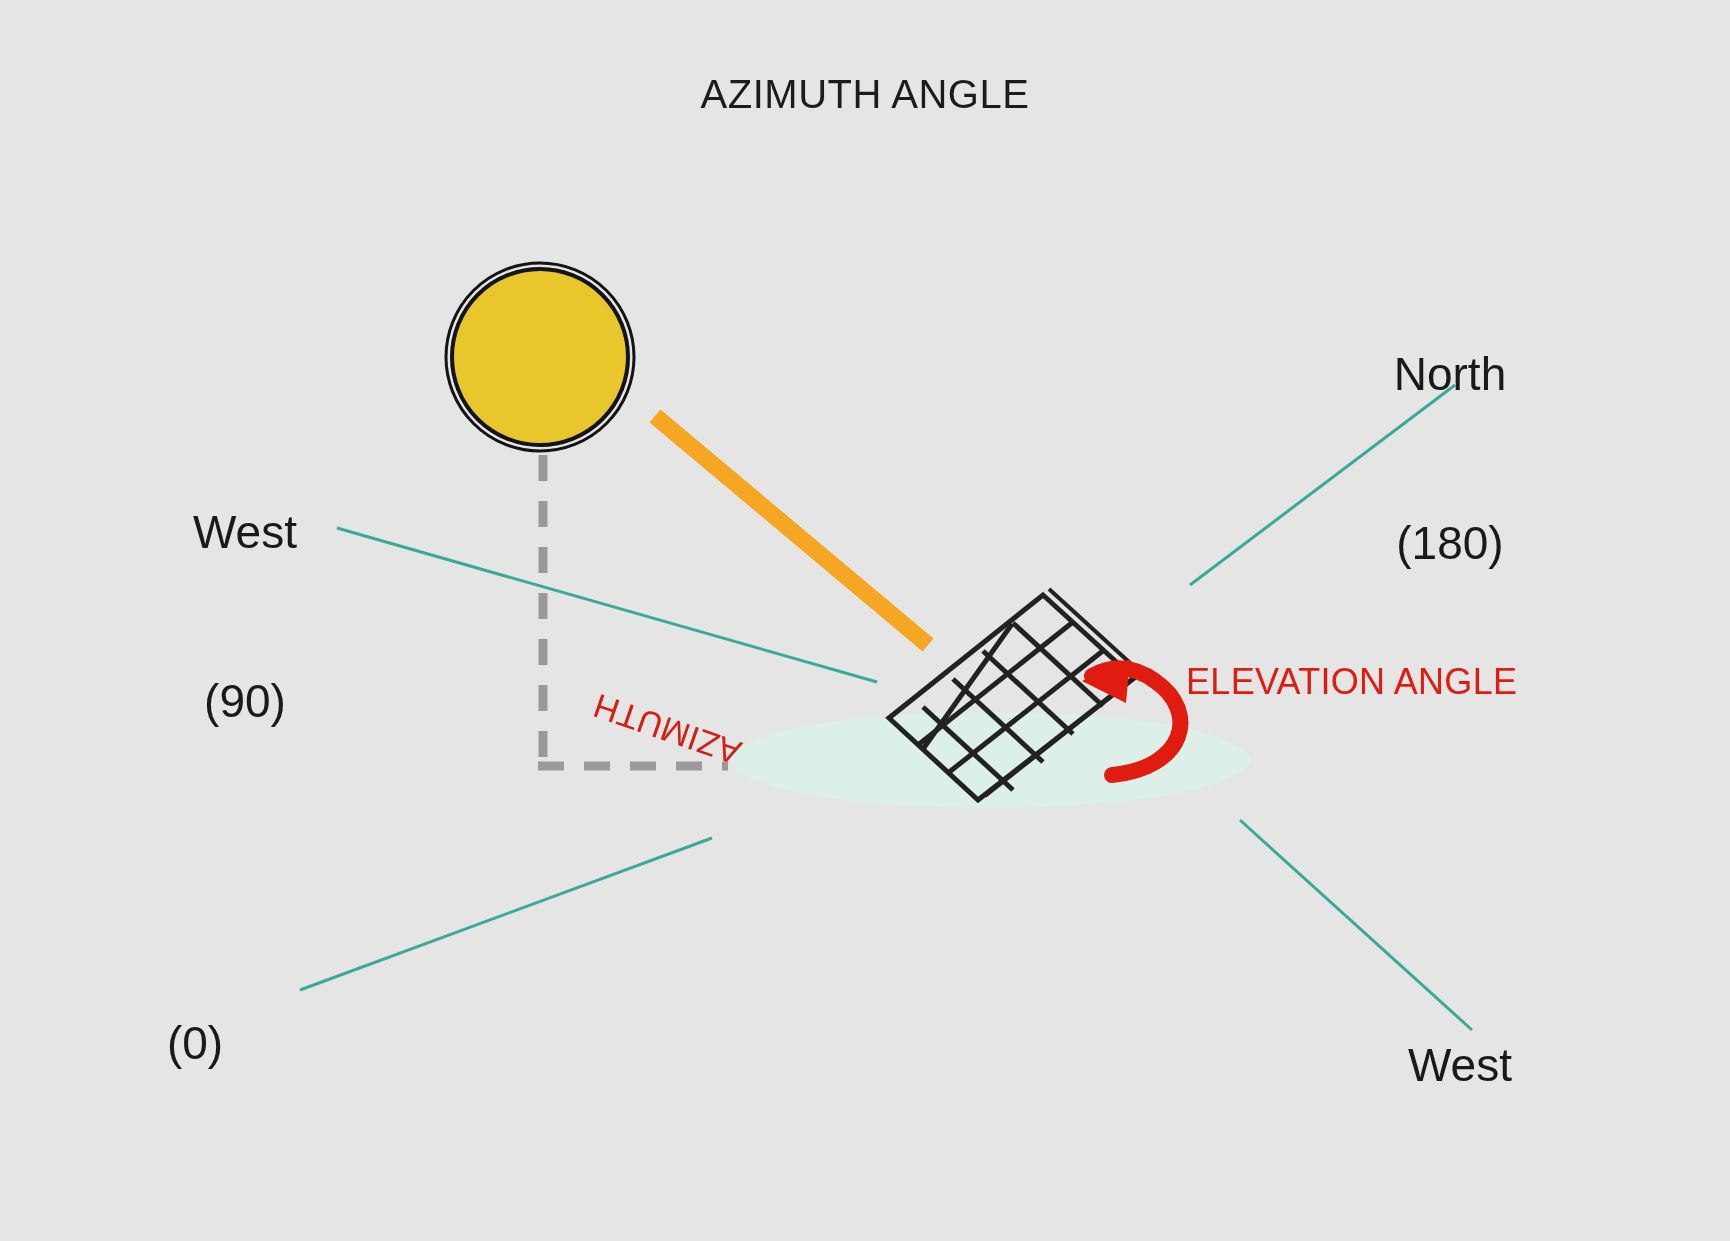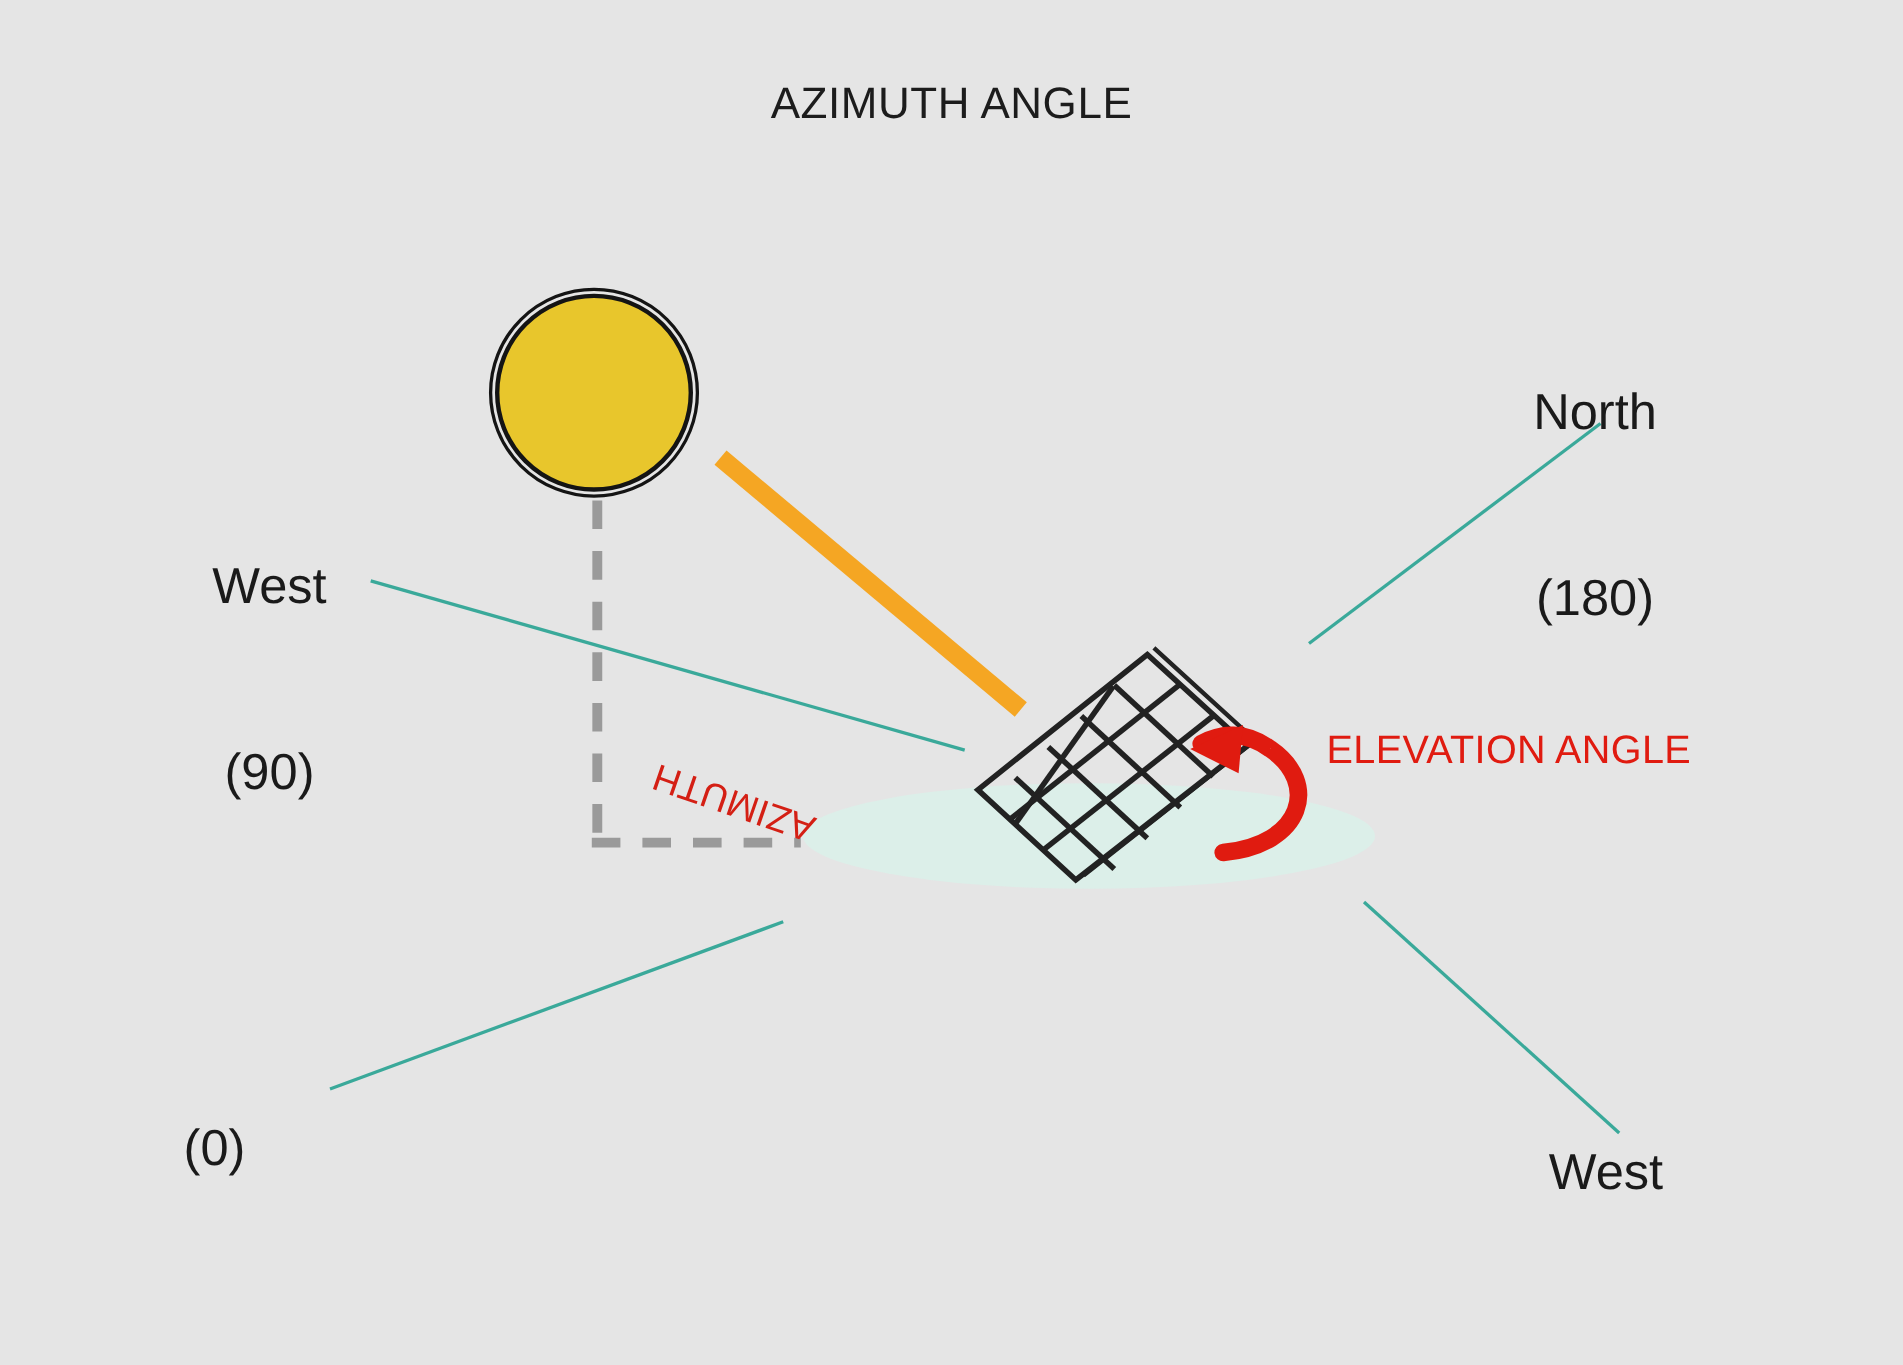--- a/index.html
+++ b/index.html
@@ -57,21 +57,20 @@
   .compass-name { display: block; }
   .compass-value { display: block; }
 
   #label-elevation {
     left: 1186px;
     top: 682px;
     font-size: 36px;
     color: #e01b10;
     letter-spacing: 0.3px;
     transform: translateY(-50%);
-    margin-left: 20px;
   }
   #label-azimuth {
     left: 746px;
     top: 716px;
     font-size: 34px;
     color: #d41f14;
     letter-spacing: 0.3px;
     transform-origin: 0 50%;
     transform: rotate(199deg) translateY(-50%);
   }

